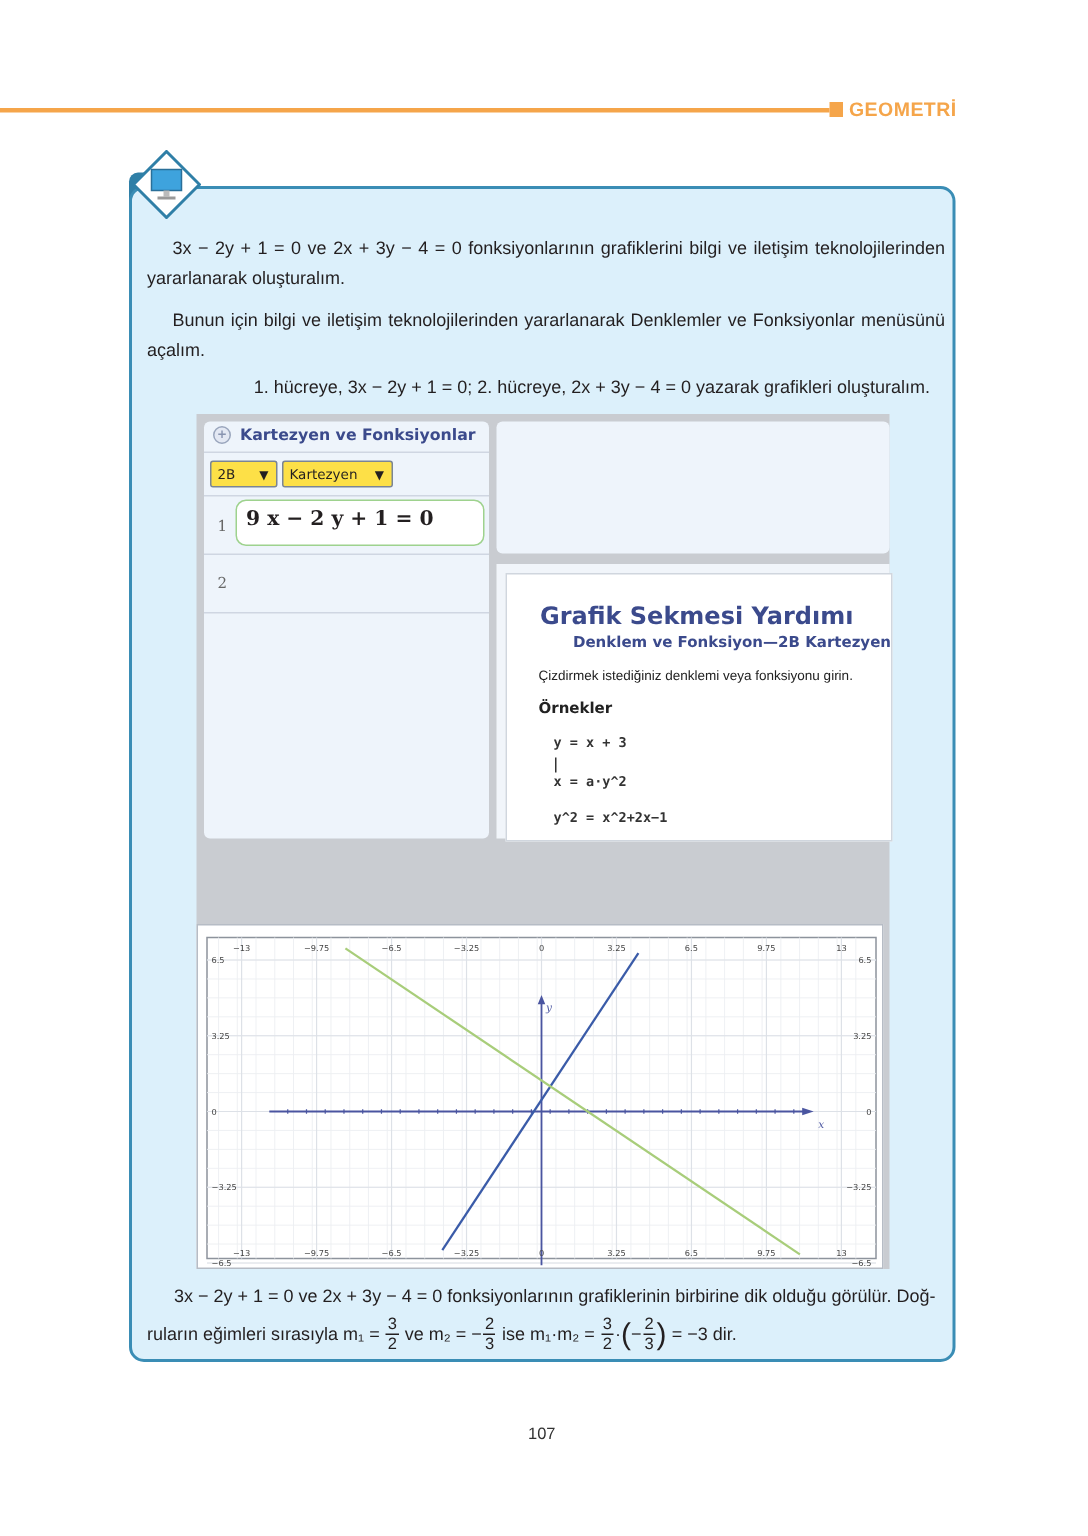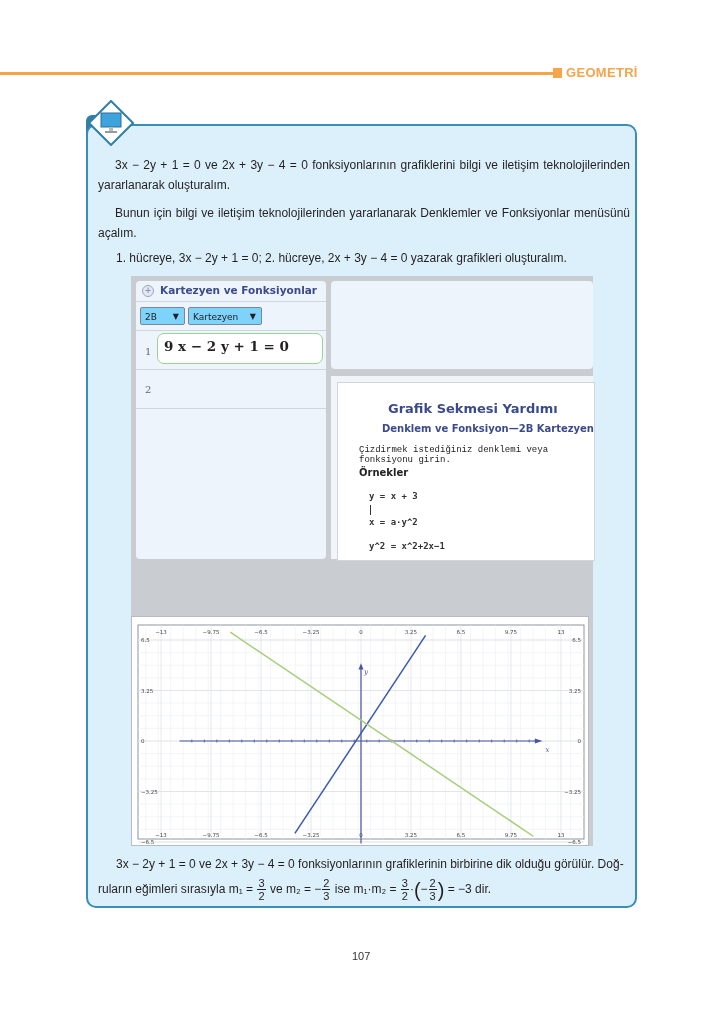--- a/index.html
+++ b/index.html
@@ -6,38 +6,38 @@
   body{width:725px;height:1024px;position:relative;overflow:hidden;font-family:"Liberation Sans",sans-serif;color:#231f20;}
   .hdr-line{position:absolute;left:0;top:72px;width:553px;height:3px;background:#f5a54a;}
   .hdr-sq{position:absolute;left:553px;top:68px;width:9px;height:10px;background:#f5a54a;}
   .hdr-title{position:absolute;left:566px;top:65px;font-size:13px;font-weight:bold;color:#f5a54a;letter-spacing:0.3px;}
   .box{position:absolute;left:86px;top:124px;width:551px;height:784px;background:#dcf0fb;border:2px solid #3a8db5;border-radius:10px;box-sizing:border-box;}
   .box-tab{position:absolute;left:86px;top:115px;width:20px;height:30px;background:#2f7fa7;border-radius:6px 0 0 0;}
   .badge{position:absolute;left:88px;top:100px;width:46px;height:46px;}
   .para{position:absolute;font-size:12px;line-height:20px;color:#231f20;}
   .p1{left:98px;top:155px;width:532px;text-align:justify;}
   .p2{left:98px;top:203px;width:532px;text-align:justify;}
-  .p3{left:116px;top:248px;width:520px;}
+  .p3{left:100px;top:248px;width:520px;text-align:right;}
   .indent{display:inline-block;width:17px;}
   
   .app{position:absolute;left:131px;top:276px;width:462px;height:570px;background:#c9ccd1;}
   .lpanel{position:absolute;left:5px;top:5px;width:190px;height:278px;background:#eef4fb;border-radius:4px;}
   .lp-title{position:absolute;left:6px;top:3px;font-size:10.5px;font-weight:bold;color:#3b4a8c;font-family:"DejaVu Sans",sans-serif;}
   .lp-circle{display:inline-block;width:10px;height:10px;border-radius:50%;border:1px solid #9aa6bd;background:#e3e8f3;vertical-align:middle;margin-right:6px;font-size:8px;line-height:10px;text-align:center;color:#8894b0;}
   .lp-sep{position:absolute;left:0;width:190px;height:1px;background:#cfd6e2;}
-  .sel{position:absolute;top:26px;height:18px;background:#7dd3fc;border:1px solid #7b8594;border-radius:2px;font-size:9px;line-height:18px;padding-left:4px;box-sizing:border-box;font-family:"DejaVu Sans",sans-serif;}
+  .sel{position:absolute;top:26px;height:18px;background:#fde047;border:1px solid #7b8594;border-radius:2px;font-size:9px;line-height:18px;padding-left:4px;box-sizing:border-box;font-family:"DejaVu Sans",sans-serif;}
   .sel .arr{position:absolute;right:5px;top:0;font-size:8px;}
   .row-num{position:absolute;left:9px;font-size:10px;color:#666;font-family:"DejaVu Serif",serif;}
   .eq-field{position:absolute;left:21px;width:166px;height:31px;background:#fff;border:1.5px solid #9ed28e;border-radius:7px;box-sizing:border-box;font-family:"DejaVu Serif",serif;font-size:13.5px;font-weight:bold;padding:4px 0 0 6px;}
   .rtop{position:absolute;left:200px;top:5px;width:262px;height:88px;background:#eef4fb;border-radius:4px;}
   .rbot{position:absolute;left:200px;top:100px;width:262px;height:183px;background:#f1f5fa;}
   .help{position:absolute;left:6px;top:6px;width:256px;height:177px;background:#fff;border:1px solid #d0d6de;}
-  .help .t1{position:absolute;left:22px;top:18px;font-size:13px;font-weight:bold;color:#3b4a8c;font-family:"DejaVu Sans",sans-serif;margin-left:28px;}
+  .help .t1{position:absolute;left:22px;top:18px;font-size:16px;font-weight:bold;color:#3b4a8c;font-family:"DejaVu Sans",sans-serif;}
   .help .t2{position:absolute;left:21px;top:40px;font-size:10px;font-weight:bold;color:#3b4a8c;font-family:"DejaVu Sans",sans-serif;padding-left:23px;}
-  .help .t3{position:absolute;left:21px;top:62px;font-size:9px;color:#222;font-family:Liberation Mono, monospace;}
+  .help .t3{position:absolute;left:21px;top:62px;font-size:9px;color:#222;font-family:Liberation Sans, sans-serif;}
   .help .t4{position:absolute;left:21px;top:84px;font-size:10px;font-weight:bold;color:#222;font-family:"DejaVu Sans",sans-serif;text-align:center;}
   .help .ex{position:absolute;left:31px;font-size:9px;color:#333;font-family:"DejaVu Sans Mono",monospace;font-weight:bold;}
   .help .cursor{position:absolute;left:32px;top:122px;width:1px;height:10px;background:#333;}
   .legend-area{position:absolute;left:0;top:283px;width:462px;height:55px;background:#e8f1fa;}
   .pill{position:absolute;left:5px;width:92px;height:17px;border-radius:7px;border:1.5px solid;box-sizing:border-box;font-size:8.5px;line-height:14px;padding-left:13px;color:#333;background:#f4f8fc;}
   .graph{position:absolute;left:0;top:340px;width:458px;height:230px;background:#fff;border:1px solid #b6bcc5;box-sizing:border-box;}
   .graph svg{position:absolute;left:0;top:0;}
   .p4{left:116px;top:854px;width:515px;}
   .p5{left:98px;top:874px;width:540px;font-size:12px;line-height:30px;}
   .frac{display:inline-block;vertical-align:middle;text-align:center;font-size:11px;line-height:12px;margin:0 1px;}

